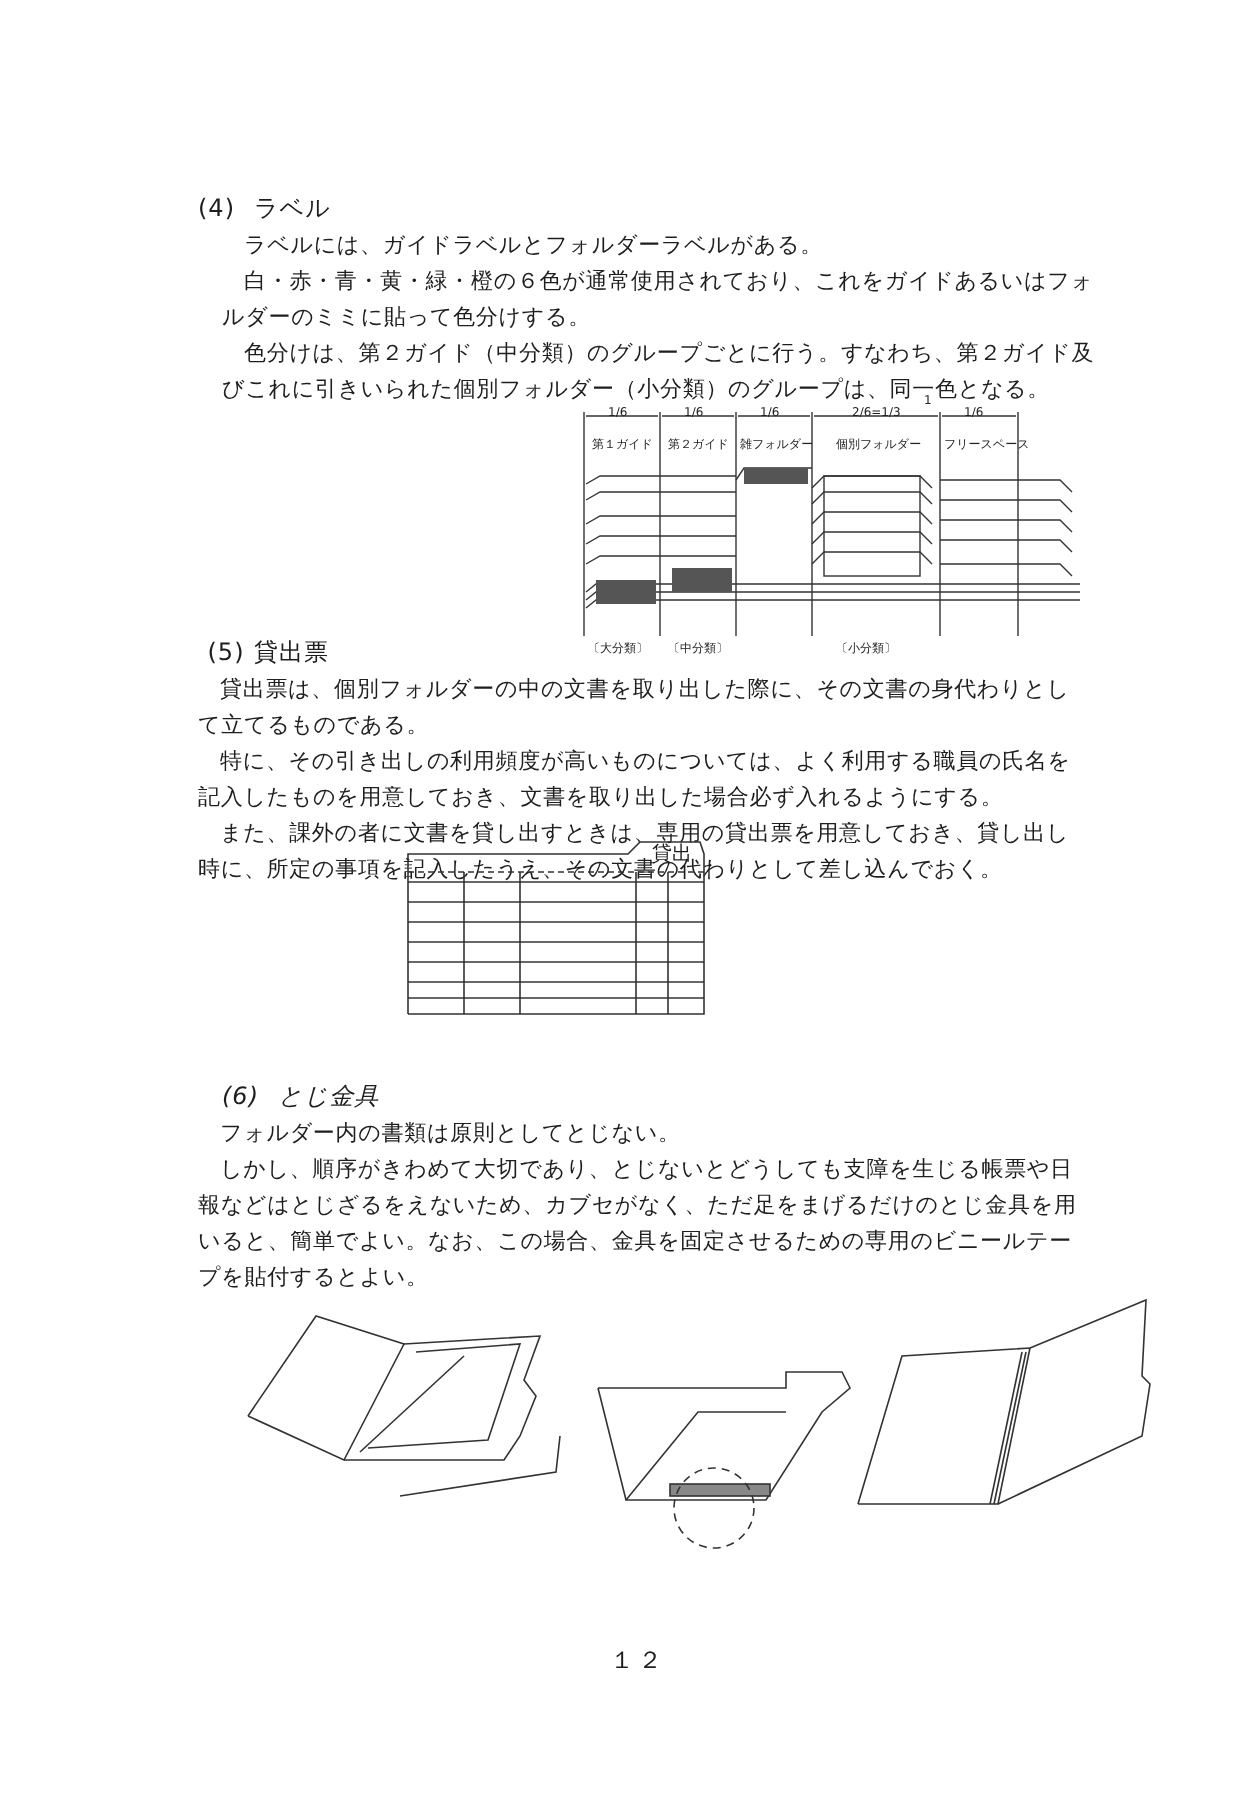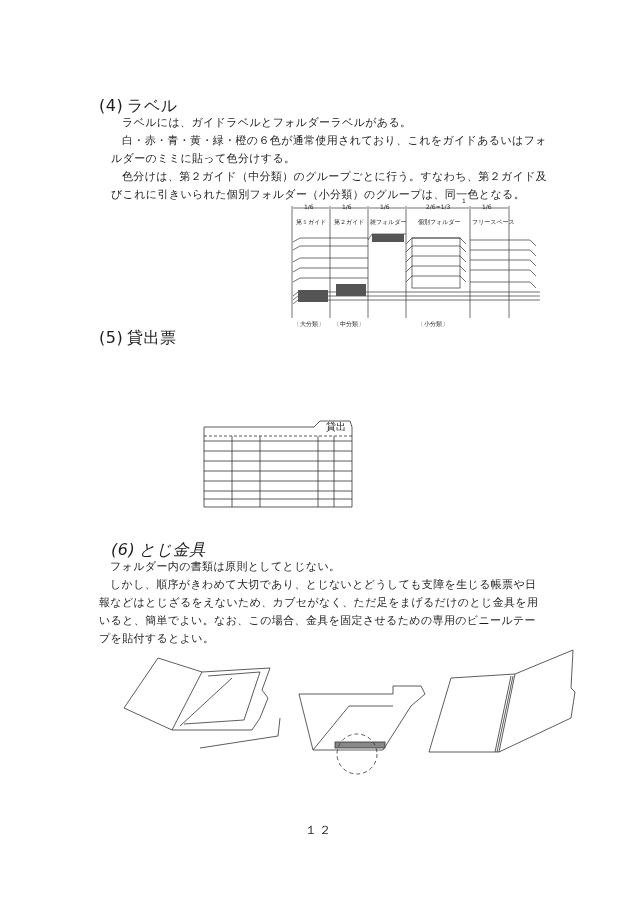--- a/index.html
+++ b/index.html
@@ -1,20 +1,20 @@
 <!DOCTYPE html>
 <html><head>
 <meta charset="utf-8">
 <style>
   html, body { margin: 0; padding: 0; background: #ffffff; }
   body { width: 630px; height: 903px; position: relative; overflow: hidden;
          font-family: "DejaVu Sans", sans-serif; color: #1e1e1e; }
   .page { position: absolute; left: 0; top: 0; width: 630px; height: 903px; }
   .abs { position: absolute; }
-  .heading { font-size: 16px; letter-spacing: 0.5px; white-space: nowrap; }
+  .heading { font-size: 12px; letter-spacing: 0.5px; white-space: nowrap; }
   .heading .num { display: inline-block; width: 28px; }
   .para { font-size: 11px; line-height: 18px; letter-spacing: 0.35px; }
   .para p { margin: 0; }
   .indent { text-indent: 11px; }
   .diagram-label { font-size: 6px; white-space: nowrap; color: #222; }
   .page-num { font-size: 12px; letter-spacing: 2px; }
   svg { position: absolute; overflow: visible; }
 </style>
 </head>
 <body>
@@ -87,22 +87,27 @@
     <span class="abs diagram-label" style="left:6px; top:18px;">第１ガイド</span>
     <span class="abs diagram-label" style="left:44px; top:18px;">第２ガイド</span>
     <span class="abs diagram-label" style="left:80px; top:18px;">雑フォルダー</span>
     <span class="abs diagram-label" style="left:128px; top:18px;">個別フォルダー</span>
     <span class="abs diagram-label" style="left:182px; top:18px;">フリースペース</span>
     <span class="abs diagram-label" style="left:4px; top:120px;">〔大分類〕</span>
     <span class="abs diagram-label" style="left:44px; top:120px;">〔中分類〕</span>
     <span class="abs diagram-label" style="left:128px; top:120px;">〔小分類〕</span>
   </div>
 
-  <div class="abs heading" style="left:99px; top:328px;">
+  <div class="abs heading" style="left:99px; top:318px;text-align:center;">
     <span class="num">(5)</span><span>貸出票</span>
+  </div>
+  <div class="abs para" style="left:99px; top:336px; width:440px;">
+    <p class="indent">貸出票は、個別フォルダーの中の文書を取り出した際に、その文書の身代わりとして立てるものである。</p>
+    <p class="indent">特に、その引き出しの利用頻度が高いものについては、よく利用する職員の氏名を記入したものを用意しておき、文書を取り出した場合必ず入れるようにする。</p>
+    <p class="indent">また、課外の者に文書を貸し出すときは、専用の貸出票を用意しておき、貸し出し時に、所定の事項を記入したうえ、その文書の代わりとして差し込んでおく。</p>
   </div>
 
   <div class="abs" style="left:202px; top:419px; width:150px; height:90px;">
     <svg width="150" height="90">
       <g stroke="#333" stroke-width="0.8" fill="none">
         <polyline points="2,88 2,8 112,8 118,2 148,2 150,8 150,88 2,88"></polyline>
         <line x1="2" y1="17" x2="150" y2="17" stroke-dasharray="3,2"></line>
         <line x1="2" y1="22" x2="150" y2="22"></line>
         <line x1="2" y1="32" x2="150" y2="32"></line>
         <line x1="2" y1="42" x2="150" y2="42"></line>

